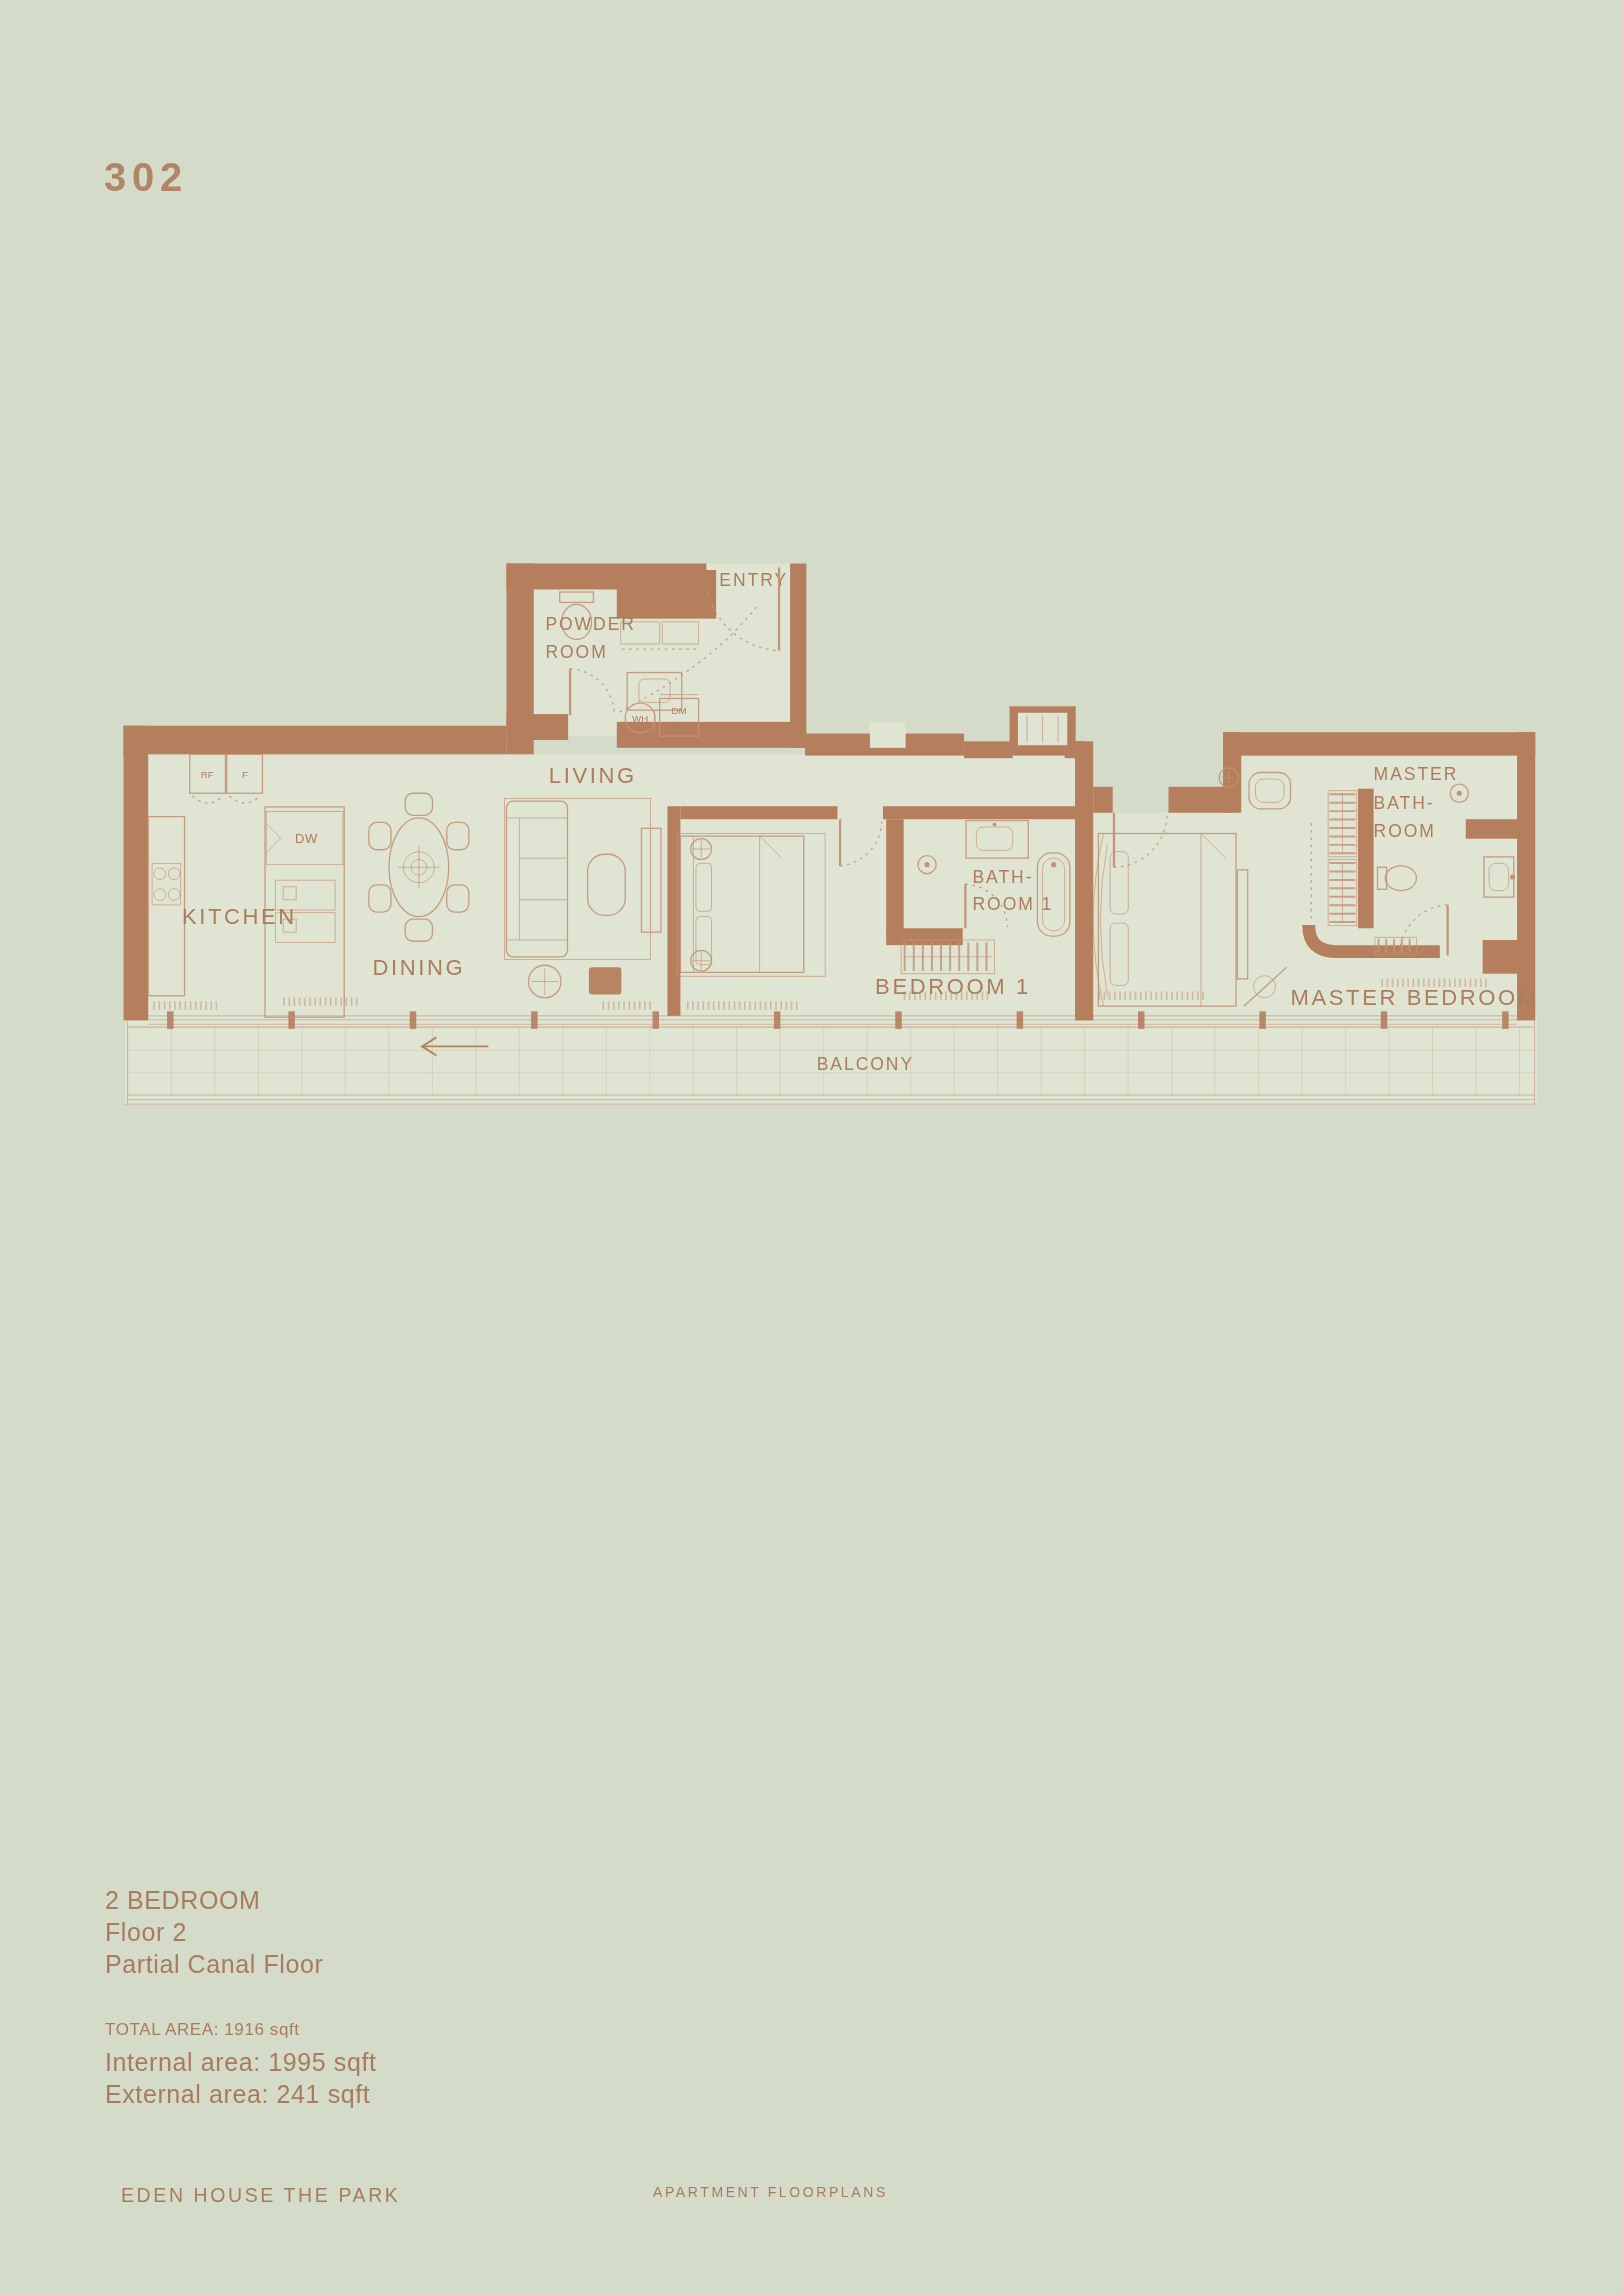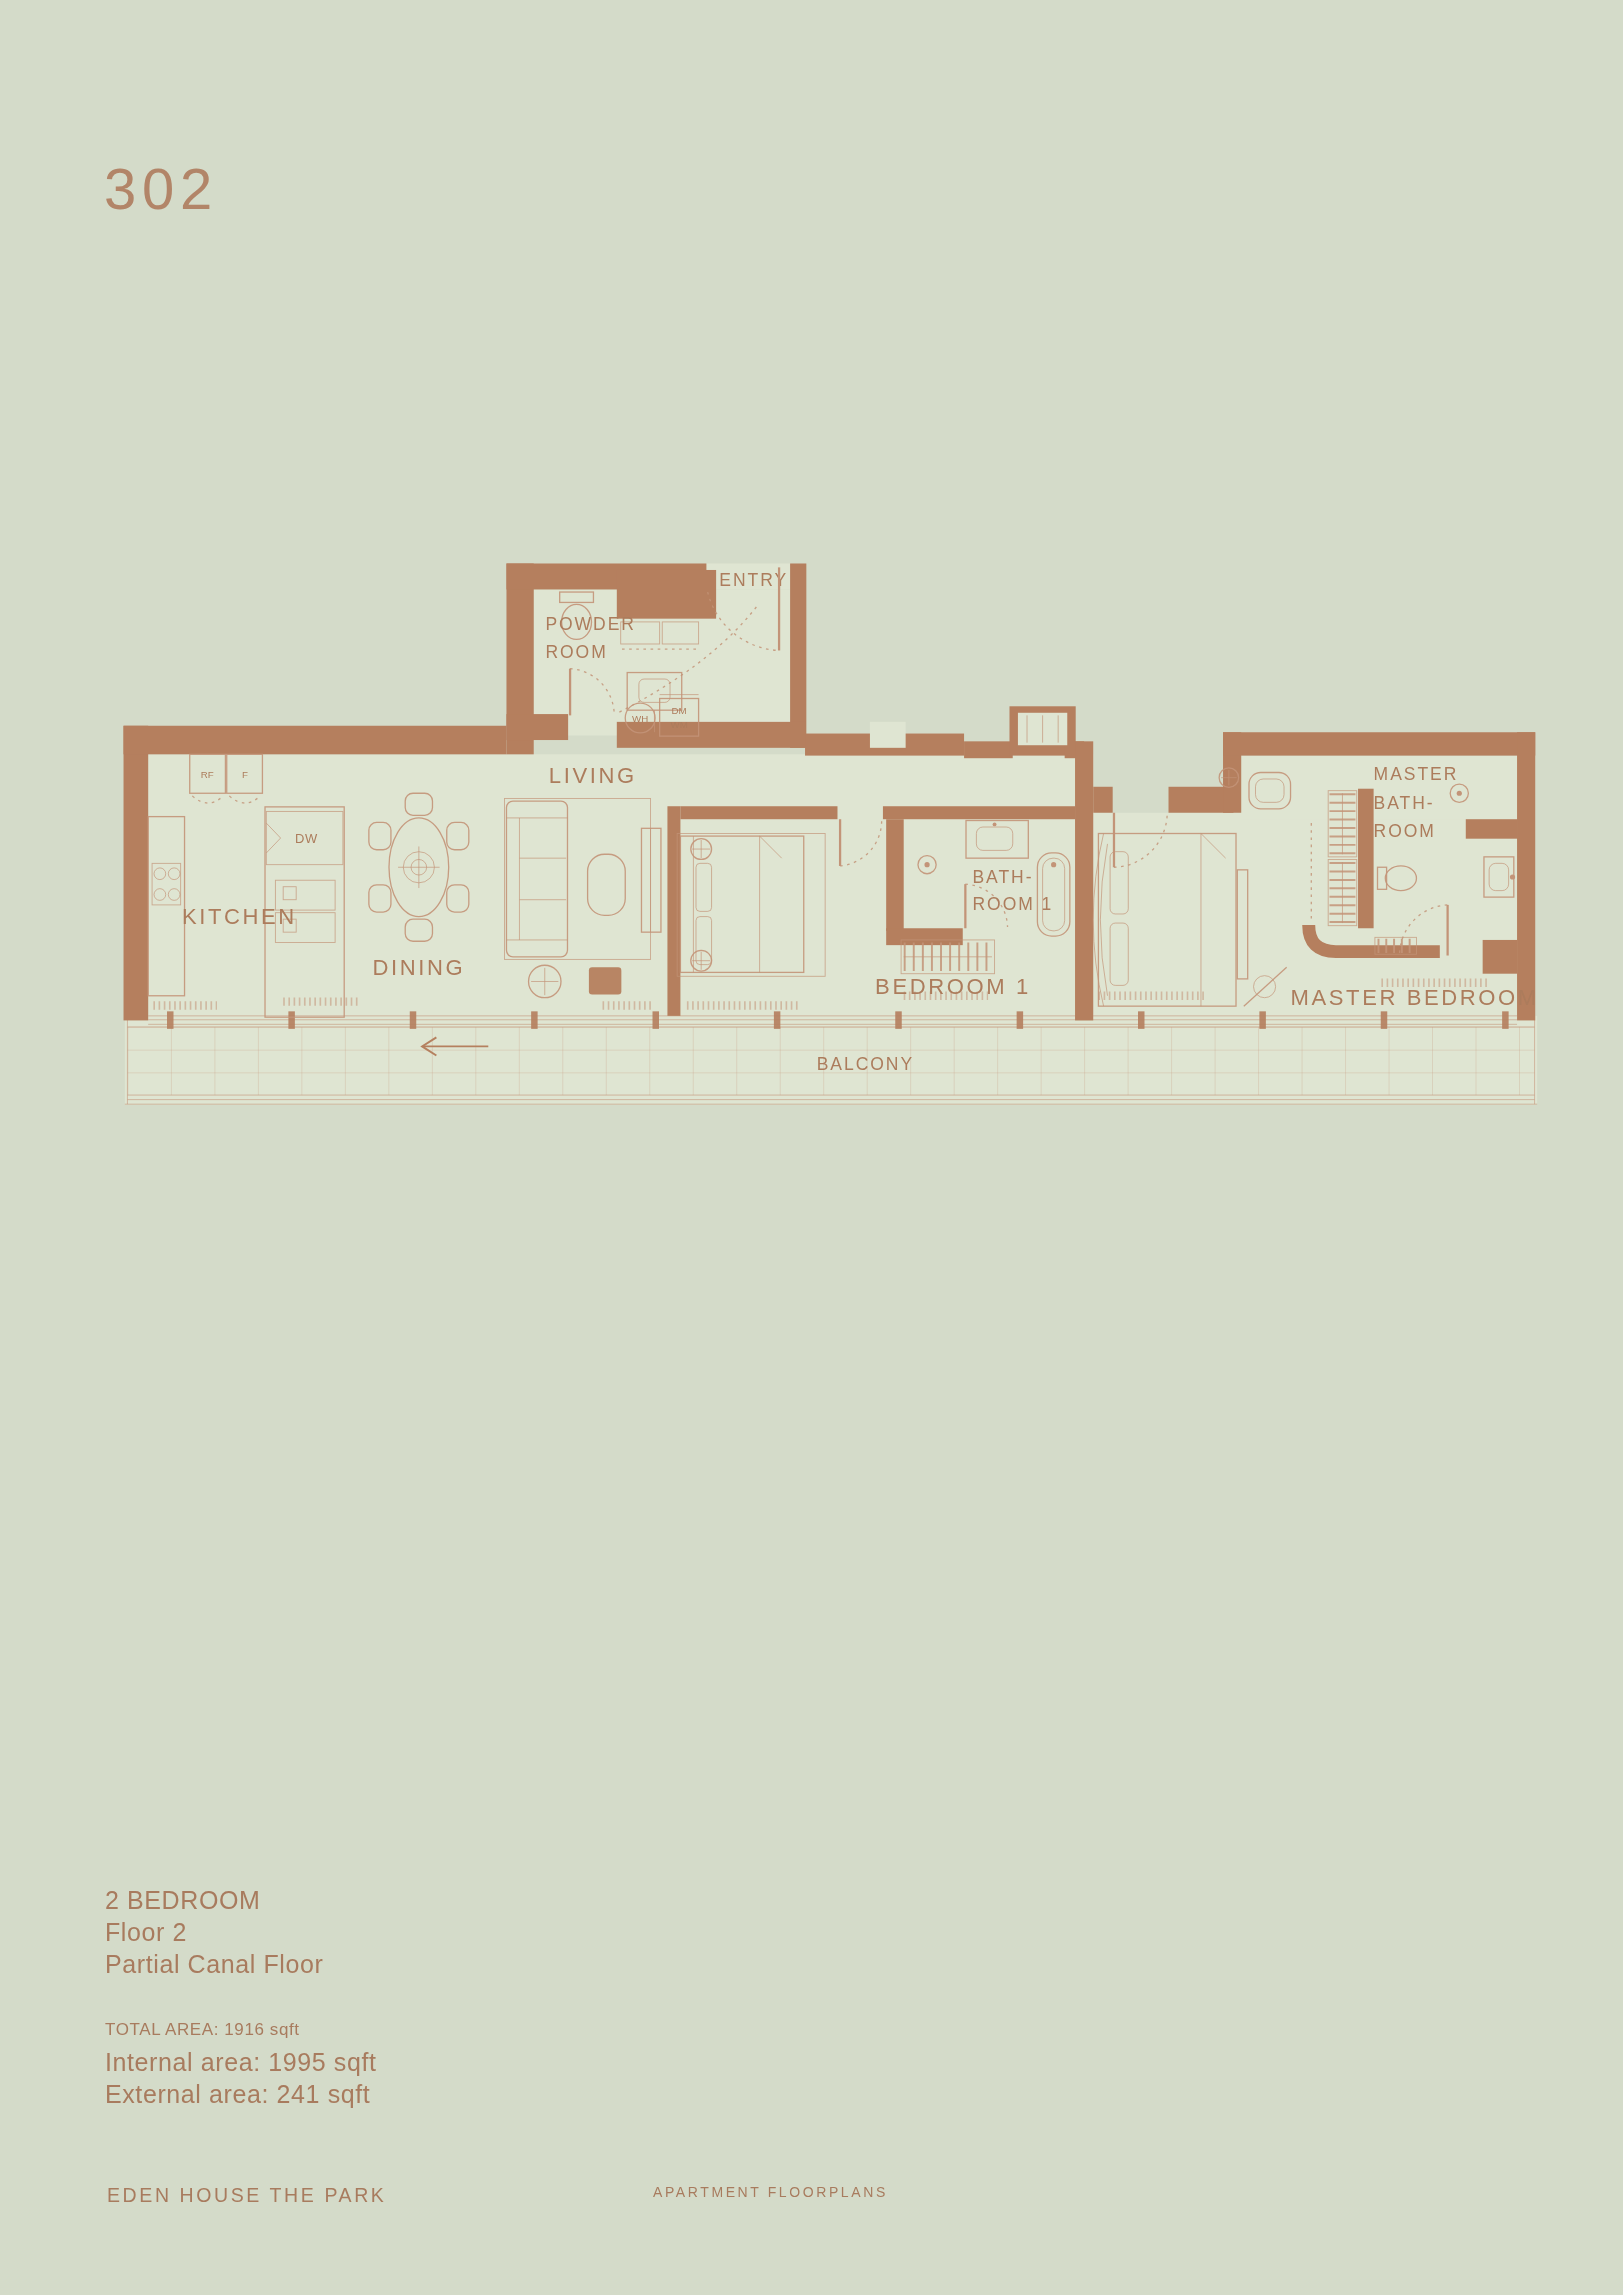--- a/index.html
+++ b/index.html
@@ -2,43 +2,43 @@
 <html style="--bg: #d4dbc9; --floor: #dfe5d2; --wall: #b57f5e; --line: #c39478; --label: #ac7c5c; --text: #a87b5e; --accent: #b28568;font-size:10.4px"><head>
 <meta charset="utf-8">
 <style>
   :root{
     --bg:#d4dbc9; --floor:#dfe5d2; --wall:#b57f5e; --line:#c39478;
     --label:#ac7c5c; --text:#a87b5e; --accent:#b28568;
   }
   *{margin:0;padding:0;box-sizing:border-box}
   body{background:#9aa193;font-family:"Liberation Sans","DejaVu Sans",sans-serif}
   .page{position:relative;width:1623px;height:2295px;background:var(--bg);overflow:hidden}
-  .unit{position:absolute;left:104px;top:155px;font-size:58px;letter-spacing:5.8px;
-        color:var(--accent);font-weight:400}
+  .unit{position:absolute;left:104px;top:155px;font-size:40px;letter-spacing:5.8px;
+        color:var(--accent);font-weight:700}
   .planwrap{position:absolute;left:120px;top:557px;width:1422px;height:553px}
   svg text{font-family:"Liberation Sans","DejaVu Sans",sans-serif;fill:var(--label)}
   .s34{font-size:34px;letter-spacing:4px}
   .s27{font-size:27px;letter-spacing:3px}
   .s20{font-size:20px;letter-spacing:1px}
   .s15{font-size:15px;letter-spacing:0px}
   .w{fill:var(--wall)}
   .fl{fill:var(--floor)}
   .f{fill:none;stroke:var(--line);stroke-width:2;opacity:.9}
   .f1{fill:none;stroke:var(--line);stroke-width:1.4;opacity:.75}
   .arc{fill:none;stroke:var(--line);stroke-width:2;stroke-dasharray:4 7;opacity:.85}
   .leaf{stroke:var(--line);stroke-width:3.5}
   .grid{stroke:var(--line);stroke-width:1.4;opacity:.65}
   .comb{stroke:var(--line);opacity:.85;fill:none}
   .curt{stroke:var(--line);stroke-width:13;stroke-dasharray:2.5 5.5;opacity:.55;fill:none}
   .details{position:absolute;left:105px;top:1884px;color:var(--text)}
   .details .ln{font-size:25px;line-height:32px;letter-spacing:0.6px}
   .details .big{font-size:17px}
   .details .gap{height:34px}
   .footer{position:absolute;top:2184px;width:1623px;color:var(--text)}
-  .footer .fl-l{position:absolute;left:107px;font-size:19.5px;letter-spacing:2.6px}
+  .footer .fl-l{position:absolute;left:121px;font-size:19.5px;letter-spacing:2.6px}
   .footer .fl-r{position:absolute;left:653px;font-size:14px;letter-spacing:2.6px}
 </style>
 </head>
 <body>
 
 <div class="page">
 
   <div class="unit">302</div>
 
   <div class="planwrap">

